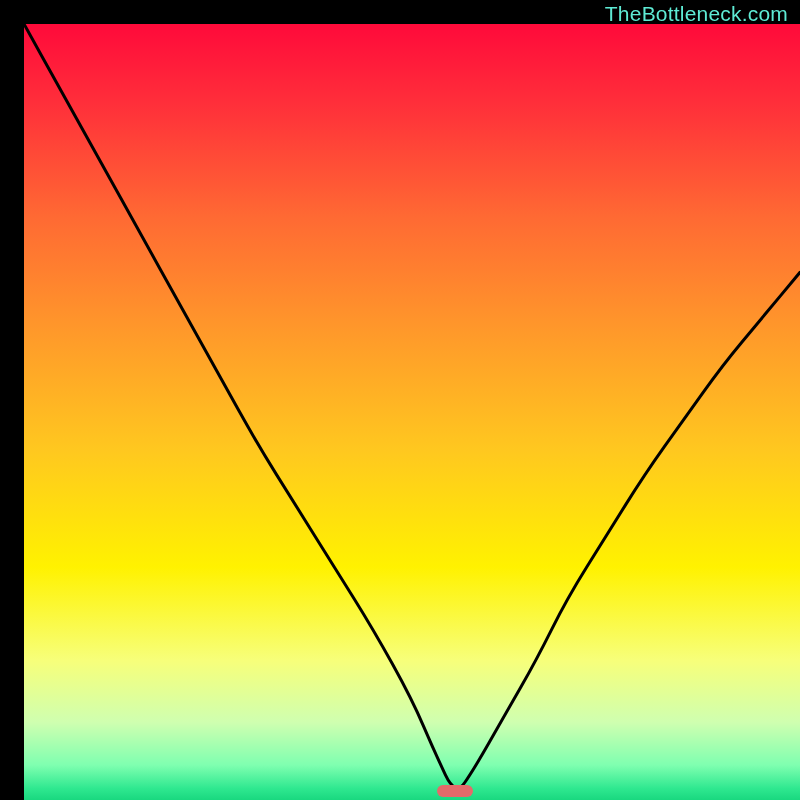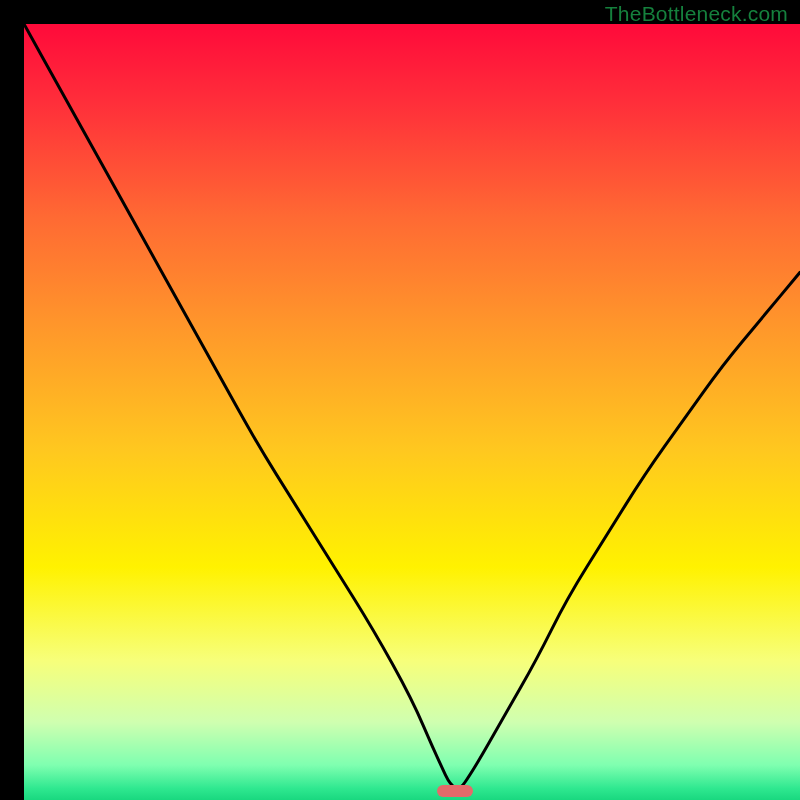--- a/index.html
+++ b/index.html
@@ -45,21 +45,21 @@
     height: 12px;
     border-radius: 6px;
     background: #e46a6a;
   }
   .watermark {
     position: absolute;
     top: 2px;
     right: 12px;
     font-family: Arial, Helvetica, sans-serif;
     font-size: 21px;
-    color: #15803d;
+    color: #5eead4;
     letter-spacing: 0.2px;
   }
 </style>
 </head>
 <body>
 
 <div class="frame">
   <div class="plot-area">
     <svg class="gradient-bg" viewBox="0 0 776 776" preserveAspectRatio="none">
       <defs>

